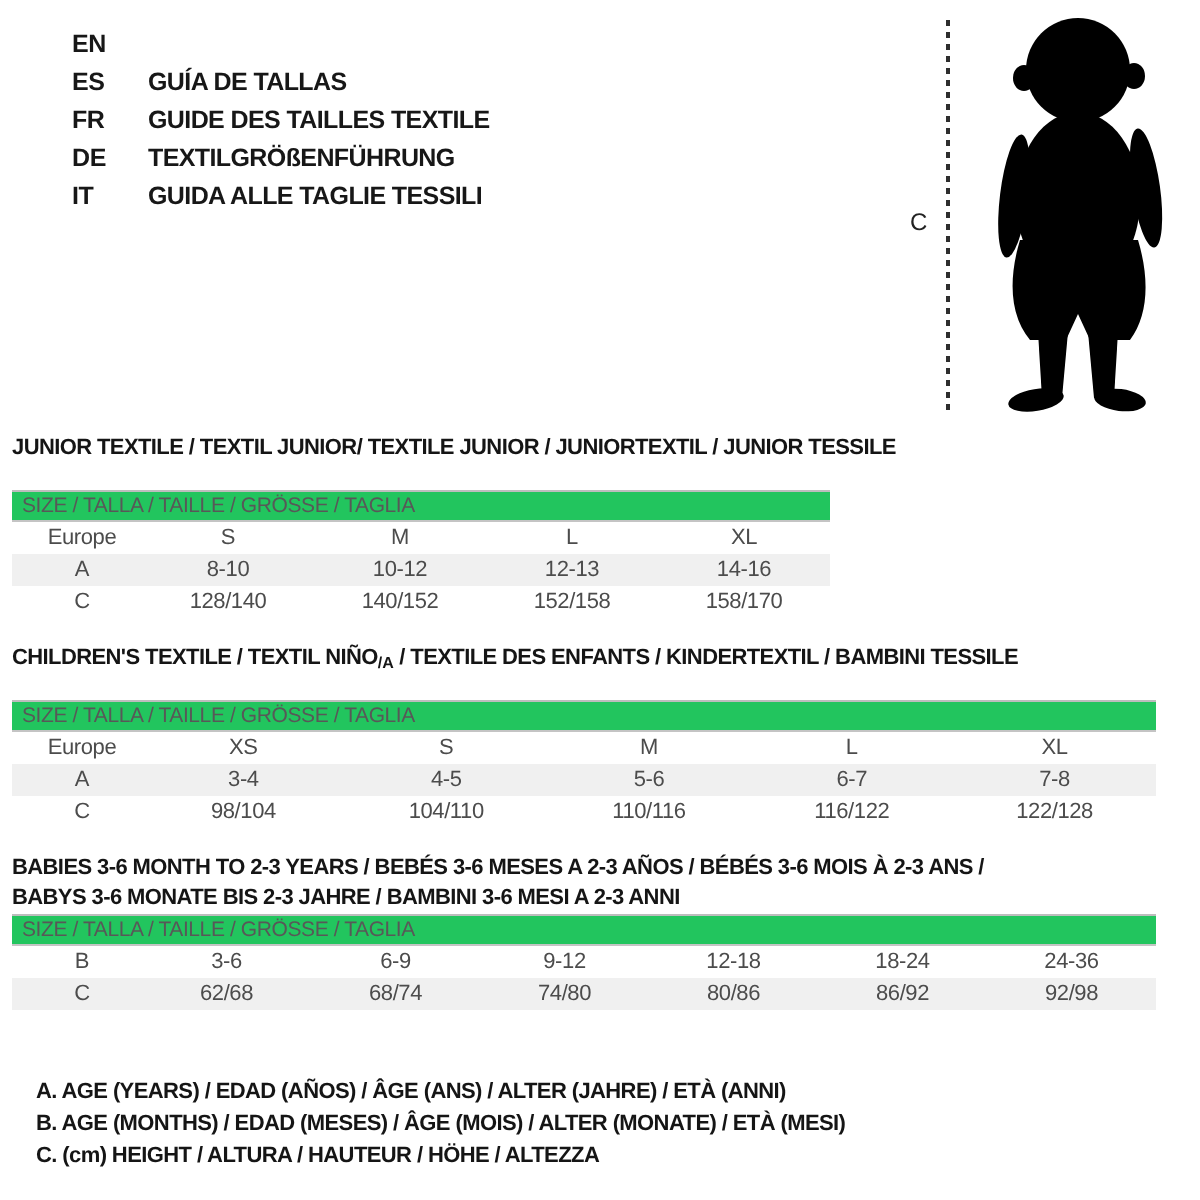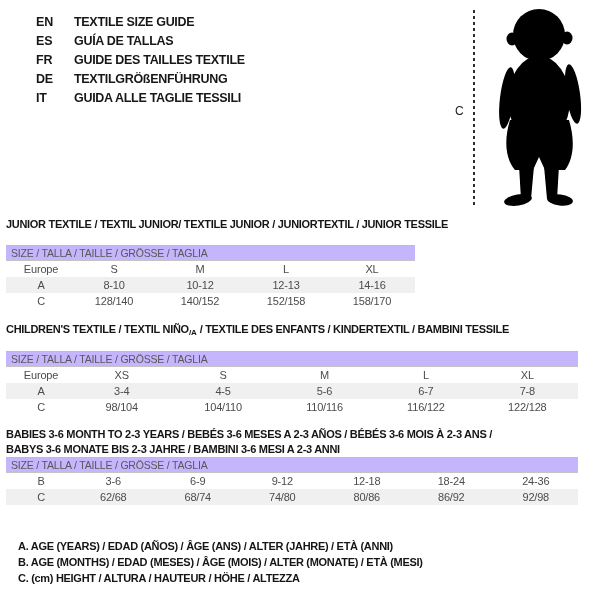--- a/index.html
+++ b/index.html
@@ -24,21 +24,21 @@
   .section { position:absolute; left:6px; }
   .s1 { top:217px; width:409px; }
   .s2 { top:322px; width:572px; }
   .s3 { top:427px; width:572px; }
   .tbl-title { font-weight:bold; font-size:11px; letter-spacing:-0.3px; color:#151515;
     line-height:15px; white-space:nowrap; }
   .s1 .tbl-title { margin-bottom:13px; }
   .s2 .tbl-title { margin-bottom:11px; }
   .s3 .title-wrap { }
   .sub { font-size:8px; vertical-align:-2px; letter-spacing:0; }
-  .size-bar { height:16px; background:#c4b5fd; border-top:1px solid #bdbdbd; border-bottom:1px solid #c4c4c4;
+  .size-bar { height:16px; background:#22c55e; border-top:1px solid #bdbdbd; border-bottom:1px solid #c4c4c4;
     display:flex; align-items:center; padding-left:5px; font-size:10.5px; color:#585858; letter-spacing:-0.2px; }
   .trow { display:grid; height:16px; align-items:center; font-size:11px; color:#4c4c4c; letter-spacing:-0.2px; }
   .t1 .trow { grid-template-columns:65px repeat(4, 1fr); }
   .t2 .trow { grid-template-columns:65px repeat(5, 1fr); }
   .t3 .trow { grid-template-columns:65px repeat(6, 1fr); }
   .trow.striped { background:#f0f0f0; }
   .rlabel { padding-left:5px; text-align:center; }
   .cell { text-align:center; }
 
   
@@ -47,21 +47,20 @@
     line-height:16px; white-space:nowrap; }
 </style>
 </head>
 <body>
 
 <div class="page">
 
   <div class="lang-block">
     <div class="lang-row">
       <span class="lang-code">EN</span>
-      <span class="lang-title">TEXTILE SIZE GUIDE</span>
     </div>
     <div class="lang-row">
       <span class="lang-code">ES</span>
       <span class="lang-title">GUÍA DE TALLAS</span>
     </div>
     <div class="lang-row">
       <span class="lang-code">FR</span>
       <span class="lang-title">GUIDE DES TAILLES TEXTILE</span>
     </div>
     <div class="lang-row">

